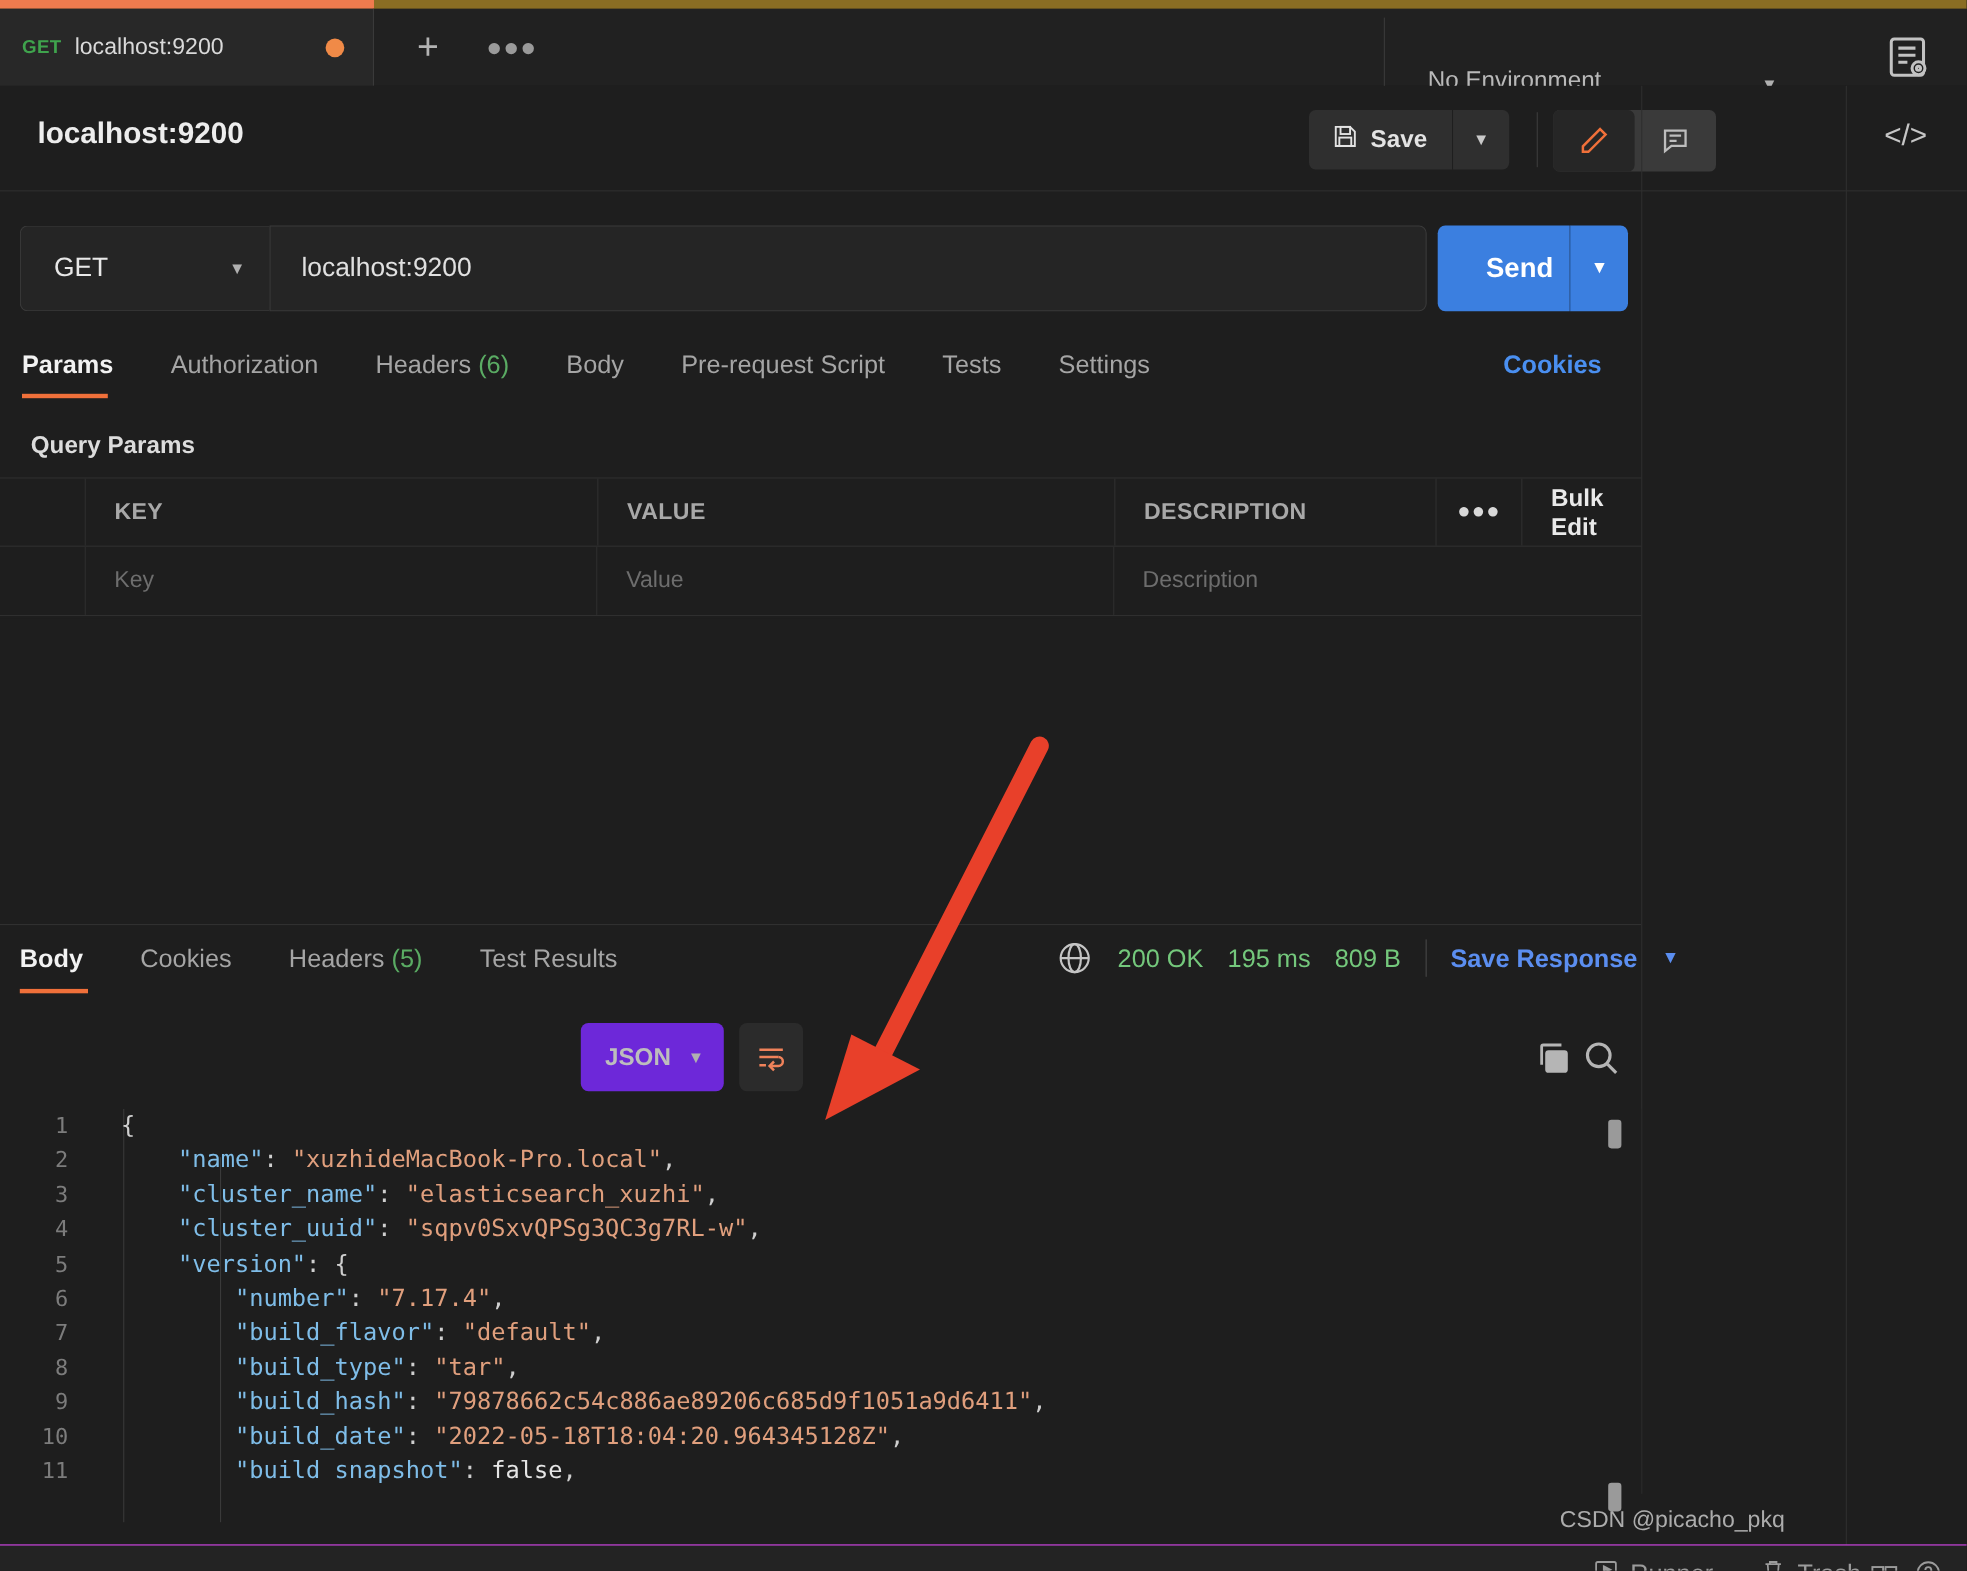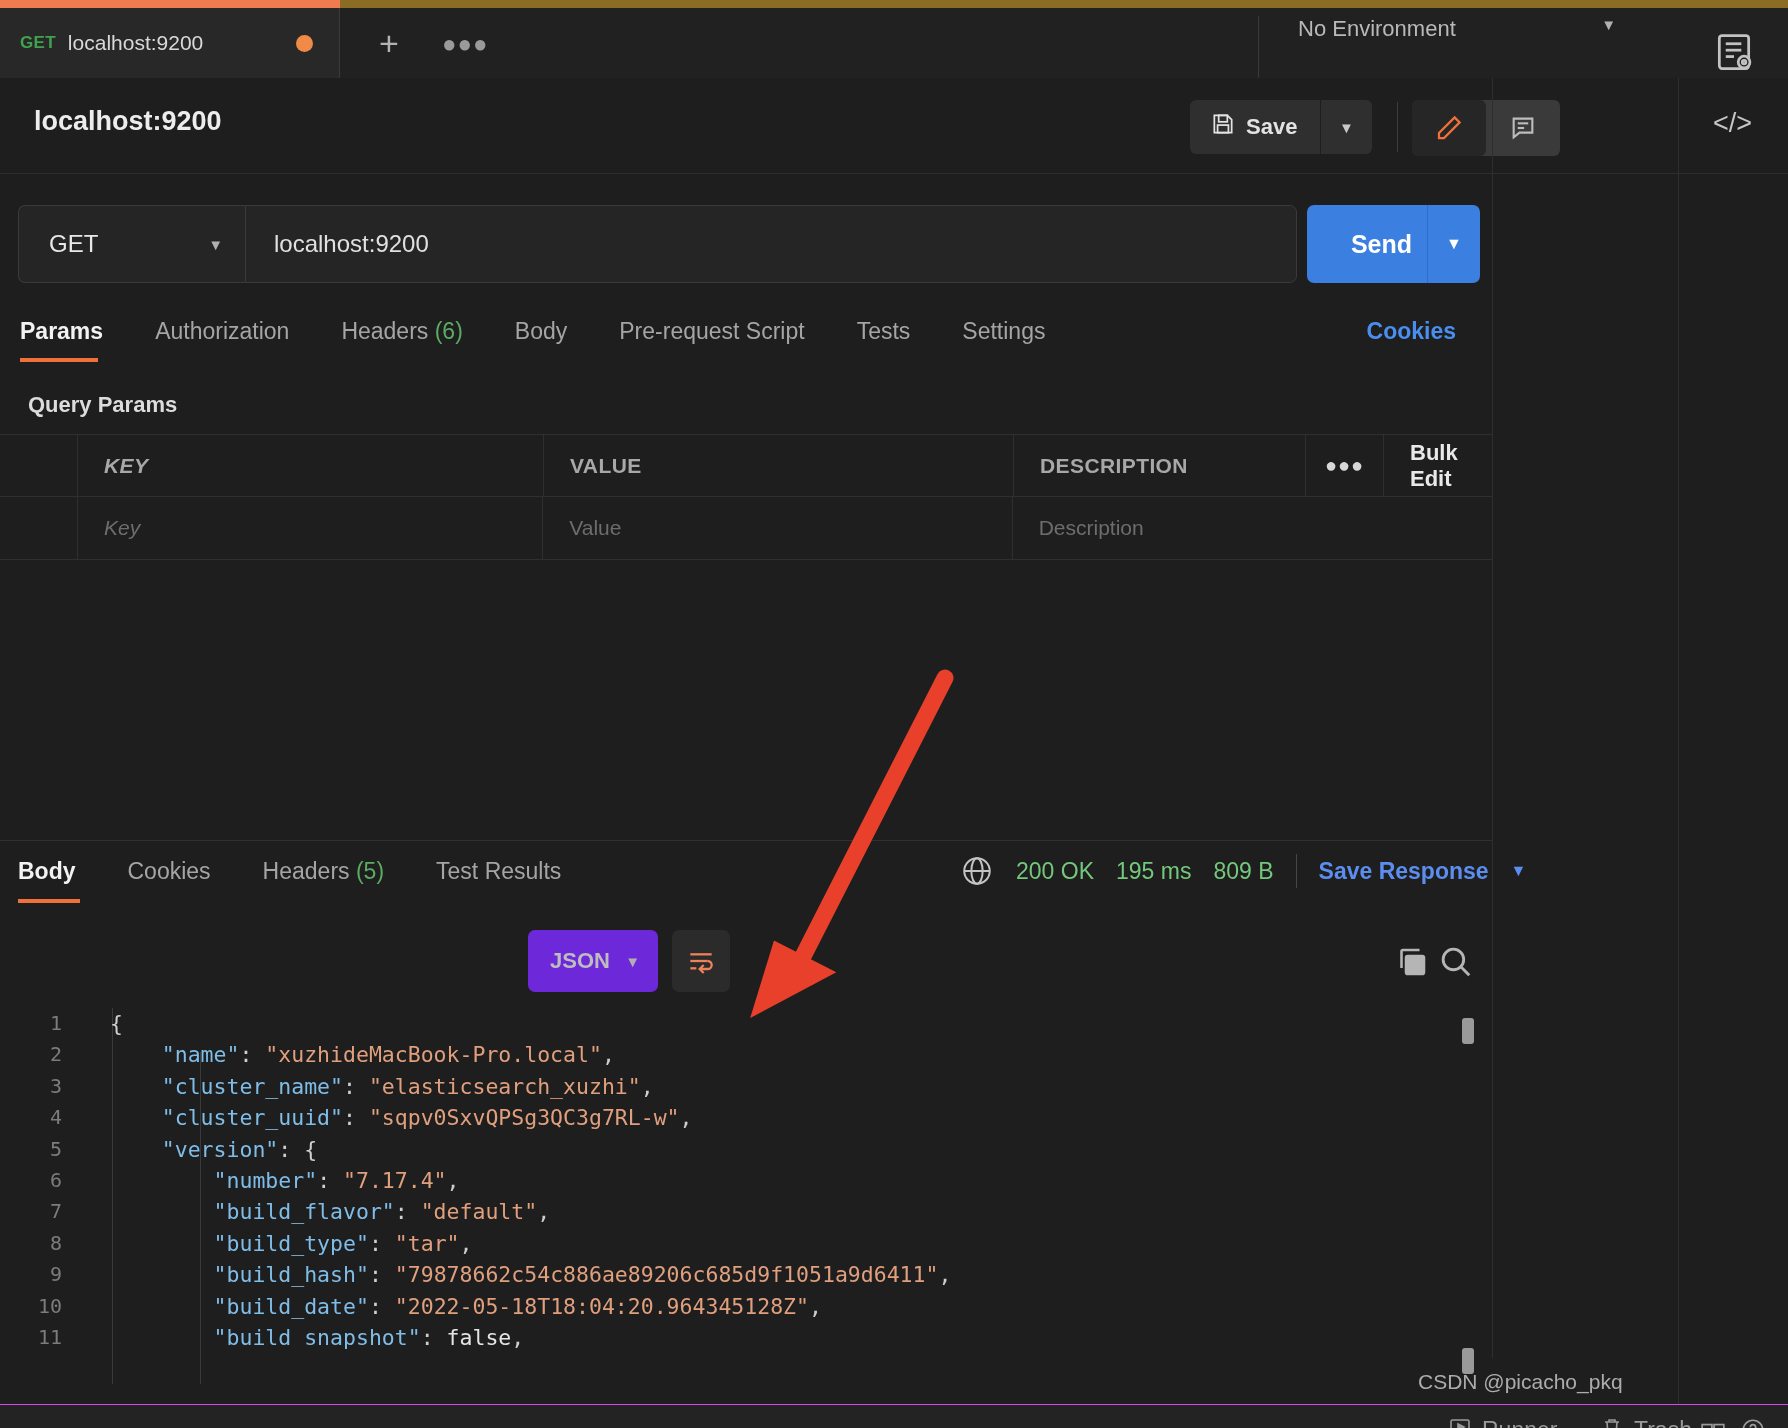--- a/index.html
+++ b/index.html
@@ -27,21 +27,21 @@
   .tab-dot { position:absolute; right:26px; width:17px; height:17px; border-radius:50%; background:#f08a47; }
   .tab-plus {
     position:absolute; left:368px; top:14px; width:42px; height:42px;
     color:#b3b3b3; font-size:34px; font-weight:300; display:flex; align-items:center; justify-content:center;
   }
   .tab-dots { position:absolute; left:442px; top:22px; color:#9a9a9a; font-size:24px; letter-spacing:1px; }
   .tabstrip-sep { position:absolute; top:8px; left:1258px; width:1px; height:70px; background:#3a3a3a; }
 
   .env-select {
     position:absolute; top:8px; left:1258px; width:400px; height:70px;
-    display:flex; align-items:flex-start; padding:0 42px 0 40px; justify-content:space-between;gap:45px;
+    display:flex; align-items:flex-end; padding:0 42px 0 40px; justify-content:space-between;gap:45px;
   }
   .env-label { color:#b9b9b9; font-size:22px; }
   .chev { color:#b0b0b0; font-size:15px; }
   .env-icon { position:absolute; top:22px; left:1712px; width:44px; height:44px; color:#c2c2c2; }
 
   
   .reqhdr { position:absolute; top:78px; left:0; width:1788px; height:96px; background:#1e1e1e; border-bottom:1px solid #2e2e2e; }
   .req-title { position:absolute; left:34px; top:28px; color:#ededed; font-size:27px; font-weight:700; }
   .save-btn {
     position:absolute; right:468px; top:22px; height:54px; min-width:130px;
@@ -95,21 +95,21 @@
   .cookies-link { position:absolute; right:36px; top:0; color:#4a8ff0; font-size:23px; font-weight:700; }
 
   .qp-title { position:absolute; top:392px; left:28px; color:#dcdcdc; font-size:22px; font-weight:700; }
 
   
   .ptable { position:absolute; top:434px; left:0; width:1492px; }
   .prow { display:flex; height:63px; border-top:1px solid #2f2f2f; border-bottom:1px solid #2f2f2f; }
   .prow.body { border-top:none; }
   .pcell { display:flex; align-items:center; padding:0 26px; border-right:1px solid #2f2f2f; }
   .c-check { width:78px; }
-  .c-key   { width:466px;font-style:italic; }
+  .c-key   { width:466px; }
   .c-val   { width:470px; }
   .c-desc  { width:292px; }
   .c-dots  { width:78px; justify-content:center; }
   .c-bulk  { width:auto; flex:1; border-right:none; justify-content:center; }
   .hdr-text { color:#a8a8a8; font-size:21px; font-weight:700; letter-spacing:.4px; }
   .ph-text { color:#6d6d6d; font-size:21px; }
   .dots-ic { color:#d8d8d8; font-size:20px; letter-spacing:1px; }
   .bulk-text { color:#e9e9e9; font-size:22px; font-weight:700; }
 
   .blank-area { position:absolute; top:562px; left:0; width:1492px; height:173px; background:#1e1e1e; }

